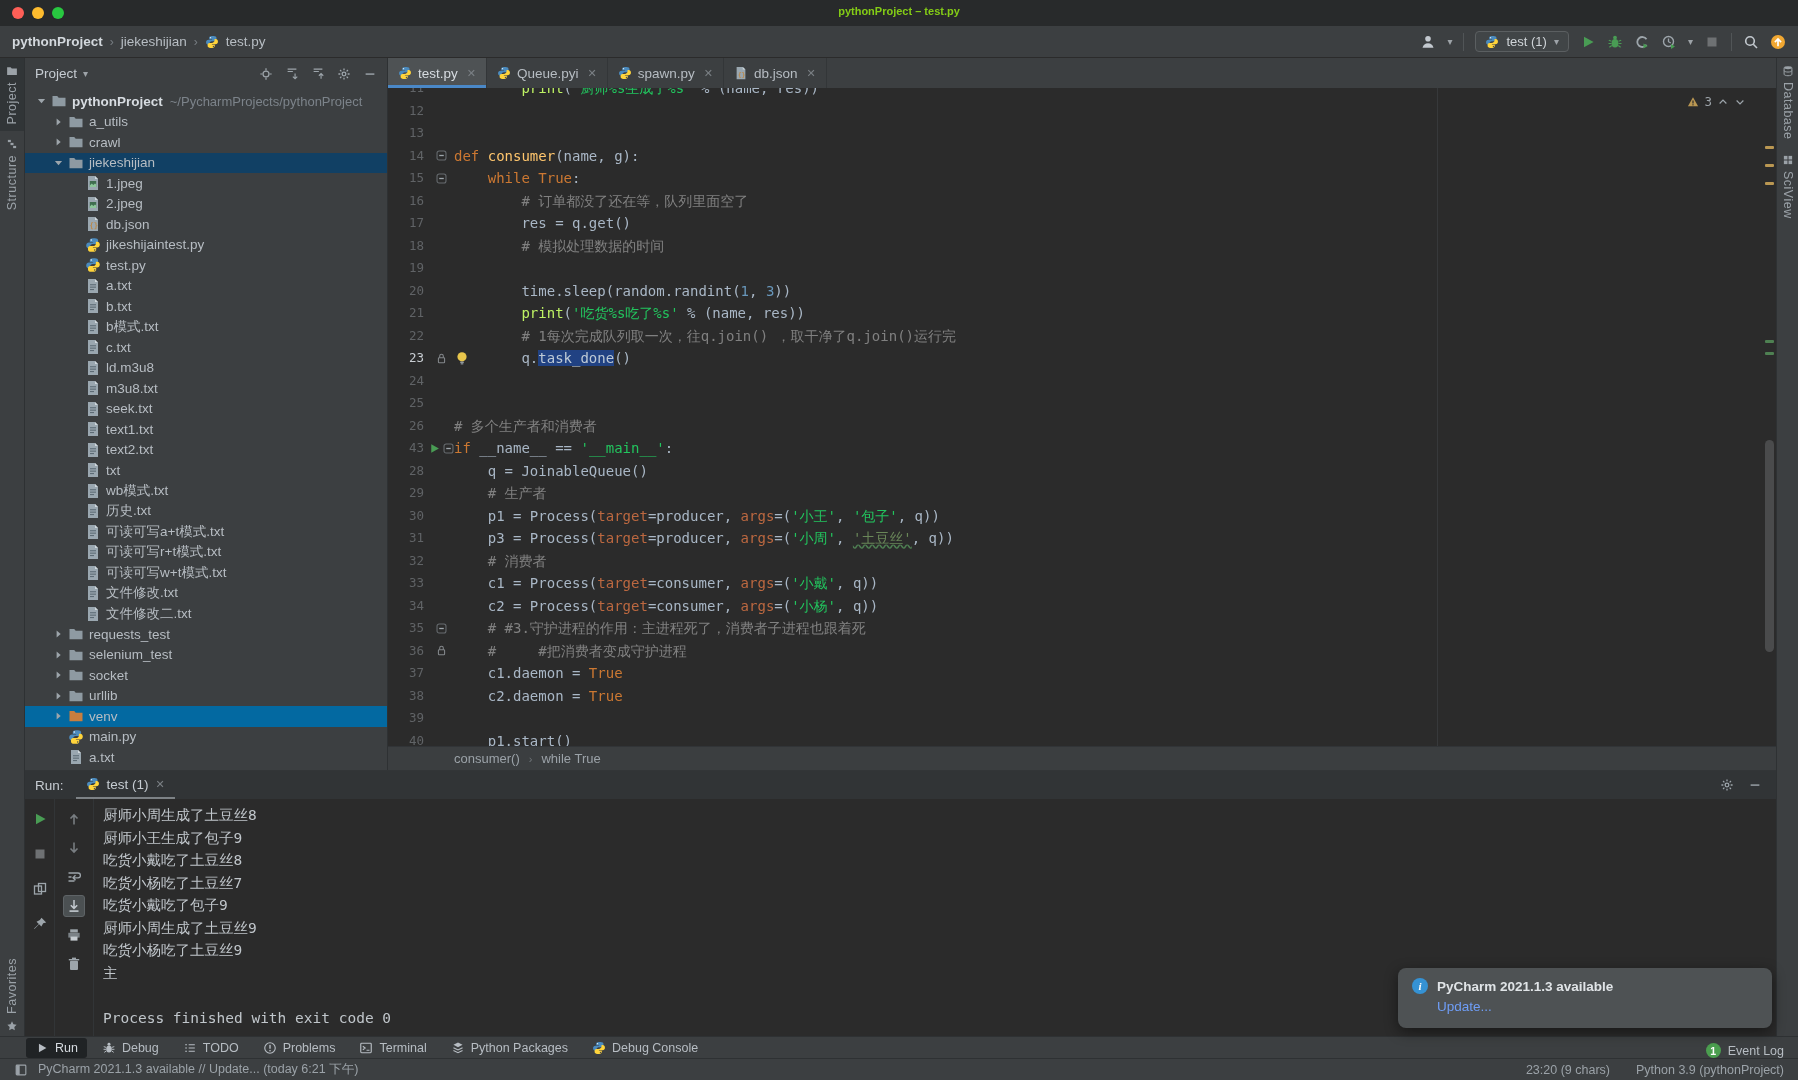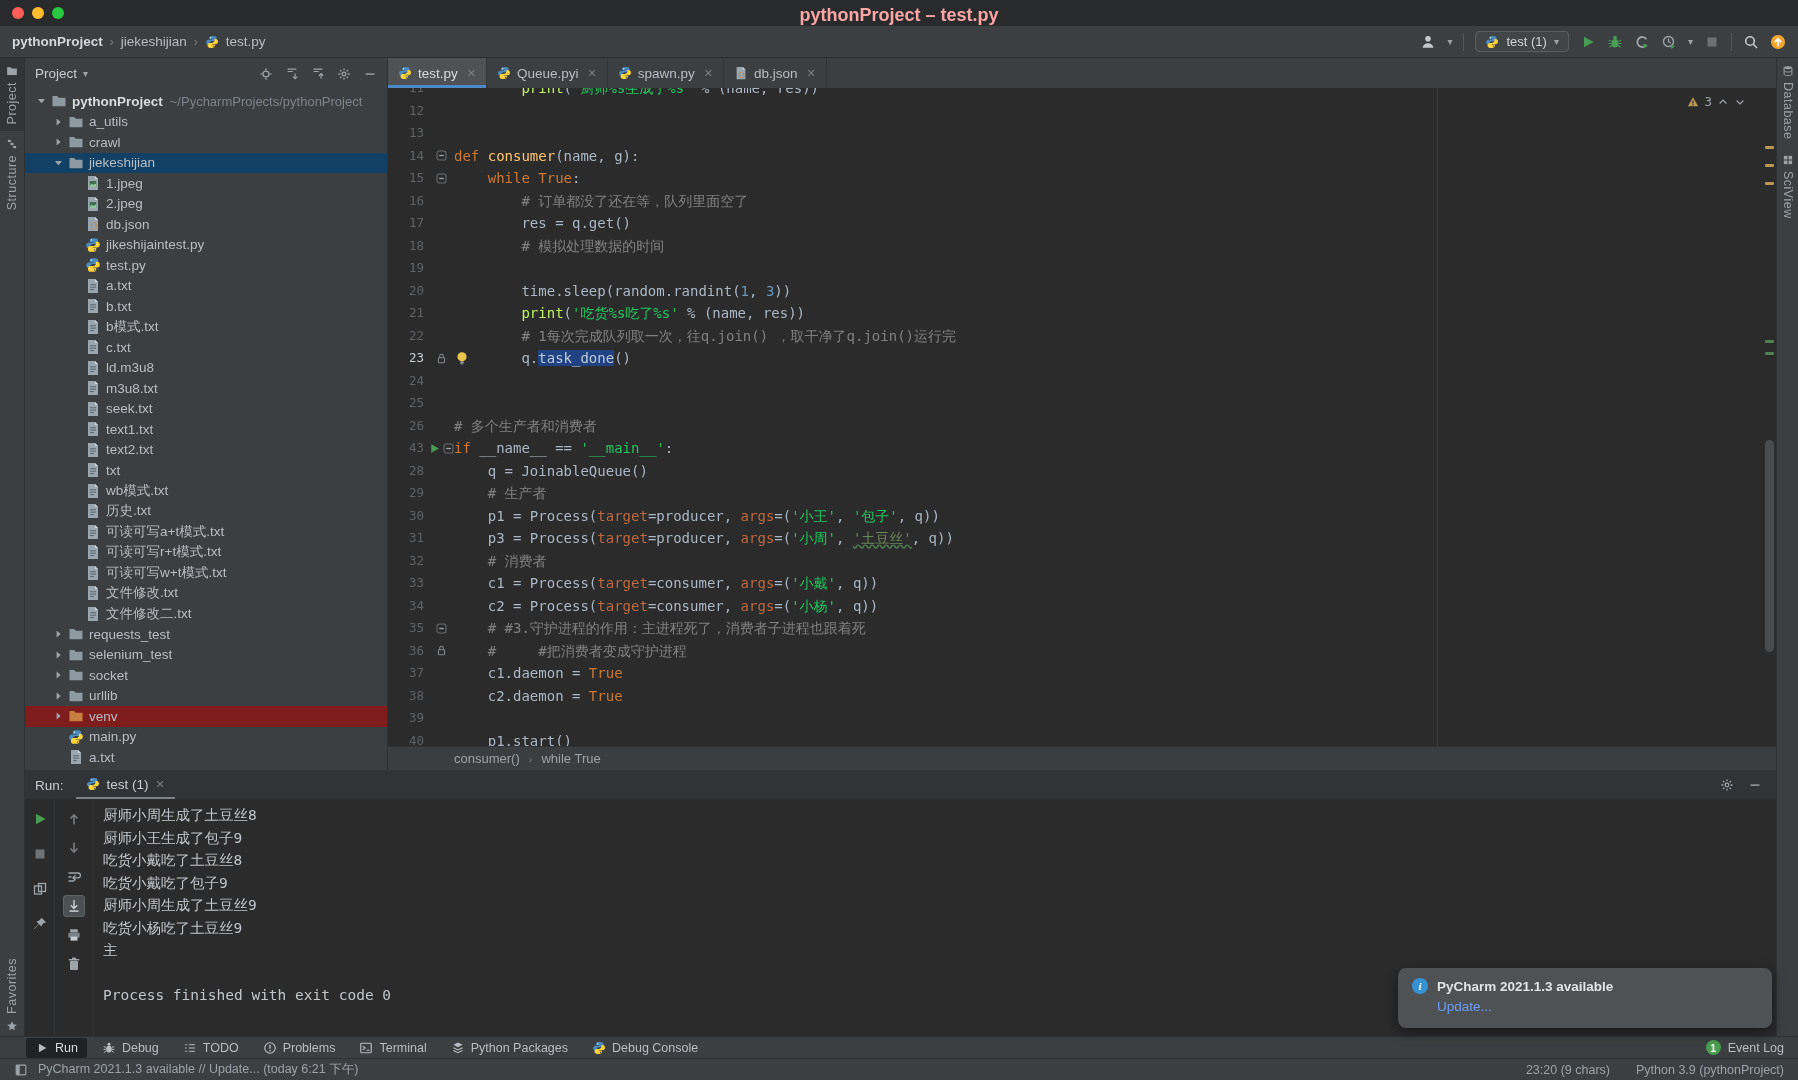--- a/index.html
+++ b/index.html
@@ -6,21 +6,21 @@
   .app{position:relative;width:1798px;height:1080px;background:#2b2b2b;overflow:hidden;
        font-family:"Liberation Sans",sans-serif;font-size:14px;color:#bbbec2;}
   .icon{display:inline-block;width:16px;height:16px;flex:none;}
   .icon svg{width:100%;height:100%;display:block;}
   .i14{width:14px;height:14px;} .i12{width:12px;height:12px;}
 
   
   .titlebar{position:absolute;left:0;top:0;right:0;height:26px;background:#282a2b;border-bottom:1px solid #1e1f20;}
   .lights{position:absolute;left:12px;top:7px;display:flex;gap:8px;}
   .light{width:12px;height:12px;border-radius:50%;}
-  .title{position:absolute;left:0;right:0;top:5px;text-align:center;color:#fca5a5;font-weight:bold;font-size:18px;}
+  .title{position:absolute;left:0;right:0;top:5px;text-align:center;color:#84cc16;font-weight:bold;font-size:11px;}
 
   
   .navbar{position:absolute;left:0;top:26px;right:0;height:32px;background:#3c3f41;border-bottom:1px solid #2b2b2b;
           display:flex;align-items:center;padding:0 12px;box-sizing:border-box;}
   .crumbs{display:flex;align-items:center;gap:7px;font-size:13.5px;color:#b7bdc3;}
   .crumbs .sep{color:#777d82;font-size:12px;}
   .crumbs .bold{font-weight:bold;color:#d3d8dd;}
   .nav-right{margin-left:auto;display:flex;align-items:center;gap:11px;}
   .vsep{width:1px;height:18px;background:#515557;}
   .combo{display:flex;align-items:center;gap:7px;border:1px solid #5b5f61;border-radius:4px;padding:2px 9px;background:#414547;color:#cfd4d8;font-size:13px;}
@@ -35,21 +35,21 @@
   .stripe-bottom{position:absolute;bottom:4px;left:0;width:100%;display:flex;flex-direction:column;align-items:center;gap:6px;}
 
   
   .project-panel{position:absolute;left:25px;top:58px;width:363px;bottom:310px;background:#3c3f41;border-right:1px solid #2e3133;box-sizing:border-box;overflow:hidden;}
   .pp-header{height:31px;display:flex;align-items:center;gap:6px;padding:0 10px;}
   .pp-title{color:#c6ccd2;font-size:13.5px;}
   .pp-icons{margin-left:auto;display:flex;gap:12px;align-items:center;}
   .tree{position:absolute;top:33px;left:0;right:0;bottom:0;overflow:hidden;}
   .tree-row{height:20.5px;display:flex;align-items:center;font-size:13.5px;color:#b7bdc3;white-space:nowrap;}
   .tree-row.selected{background:#114064;}
-  .tree-row.excluded{background:#7f1d1d;}
+  .tree-row.excluded{background:#0369a1;}
   .tree-row .chev{width:17px;height:16px;}
   .tree-row .ticon{margin:0 5px 0 1px;}
   .tlabel.bold{font-weight:bold;color:#d7dce1;}
   .hint{color:#7c838a;margin-left:7px;font-size:13px;}
 
   
   .editor{position:absolute;left:388px;top:58px;right:22px;bottom:310px;background:#2b2b2b;}
   .tabbar{height:30px;background:#3c3f41;display:flex;align-items:stretch;}
   .tab{display:flex;align-items:center;gap:6px;padding:0 10px;font-size:13.5px;color:#b7bdc3;border-right:1px solid #333638;}
   .tab.active{background:#4e5254;box-shadow:inset 0 -3px 0 #4A88C7;color:#d7dce1;}
@@ -89,21 +89,21 @@
   .rtools{display:flex;flex-direction:column;align-items:center;border-right:1px solid #323537;}
   .rt1{width:29px;gap:13px;padding-top:9px;}
   .rt2{width:38px;gap:7px;padding-top:9px;}
   .tool{width:22px;height:22px;display:flex;align-items:center;justify-content:center;border-radius:3px;box-sizing:border-box;}
   .tool.active{background:#4b5052;border:1px solid #5e6366;}
   .console{flex:1;font-family:"DejaVu Sans Mono","Liberation Mono",monospace;font-size:14.5px;color:#c0c6cb;padding:5px 0 0 9px;overflow:hidden;}
   .console .row{height:22.5px;line-height:22.5px;white-space:pre;}
 
   
   .bottom-bar{position:absolute;left:0;right:0;bottom:22px;height:22px;background:#3c3f41;border-top:1px solid #2e3133;
-              display:flex;align-items:center;gap:6px;padding-left:26px;font-size:12.5px;color:#b7bdc3;box-sizing:border-box;}
+              display:flex;align-items:flex-end;gap:6px;padding-left:26px;font-size:12.5px;color:#b7bdc3;box-sizing:border-box;}
   .bb-item{display:flex;align-items:center;gap:6px;padding:1px 9px;border-radius:3px;height:18px;}
   .bb-item.active{background:#202325;color:#d7dce1;}
   .bb-right{margin-left:auto;display:flex;align-items:center;gap:7px;padding-right:14px;}
   .badge{width:15px;height:15px;border-radius:50%;background:#4B9E4F;color:#fff;font-size:10.5px;display:flex;align-items:center;justify-content:center;font-weight:bold;}
   .status-bar{position:absolute;left:0;right:0;bottom:0;height:22px;background:#3c3f41;border-top:1px solid #2e3133;
               display:flex;align-items:center;gap:10px;padding:0 14px;font-size:12.5px;color:#9ba2a8;box-sizing:border-box;}
   .sb-right{margin-left:auto;display:flex;gap:26px;white-space:nowrap;}
 
   
   .notification{position:absolute;right:26px;bottom:52px;width:374px;height:60px;background:#4e5254;border-radius:8px;
@@ -1152,20 +1152,21 @@
                 <rect x="2.8" y="3" width="10.4" height="1.4" fill="#9da5ab"></rect>
                 <rect x="6" y="1.6" width="4" height="1.4" fill="#9da5ab"></rect>
               </svg>
             </span>
           </span>
       </div>
       <div class="console" id="console-lines">
           <div class="row">厨师小周生成了土豆丝8</div>
           <div class="row">厨师小王生成了包子9</div>
           <div class="row">吃货小戴吃了土豆丝8</div>
+          <div class="row">吃货小杨吃了土豆丝7</div>
           <div class="row">吃货小戴吃了包子9</div>
           <div class="row">厨师小周生成了土豆丝9</div>
           <div class="row">吃货小杨吃了土豆丝9</div>
           <div class="row">主</div>
           <div class="row"> </div>
           <div class="row">Process finished with exit code 0</div>
         </div>
     </div>
   </div>
 

